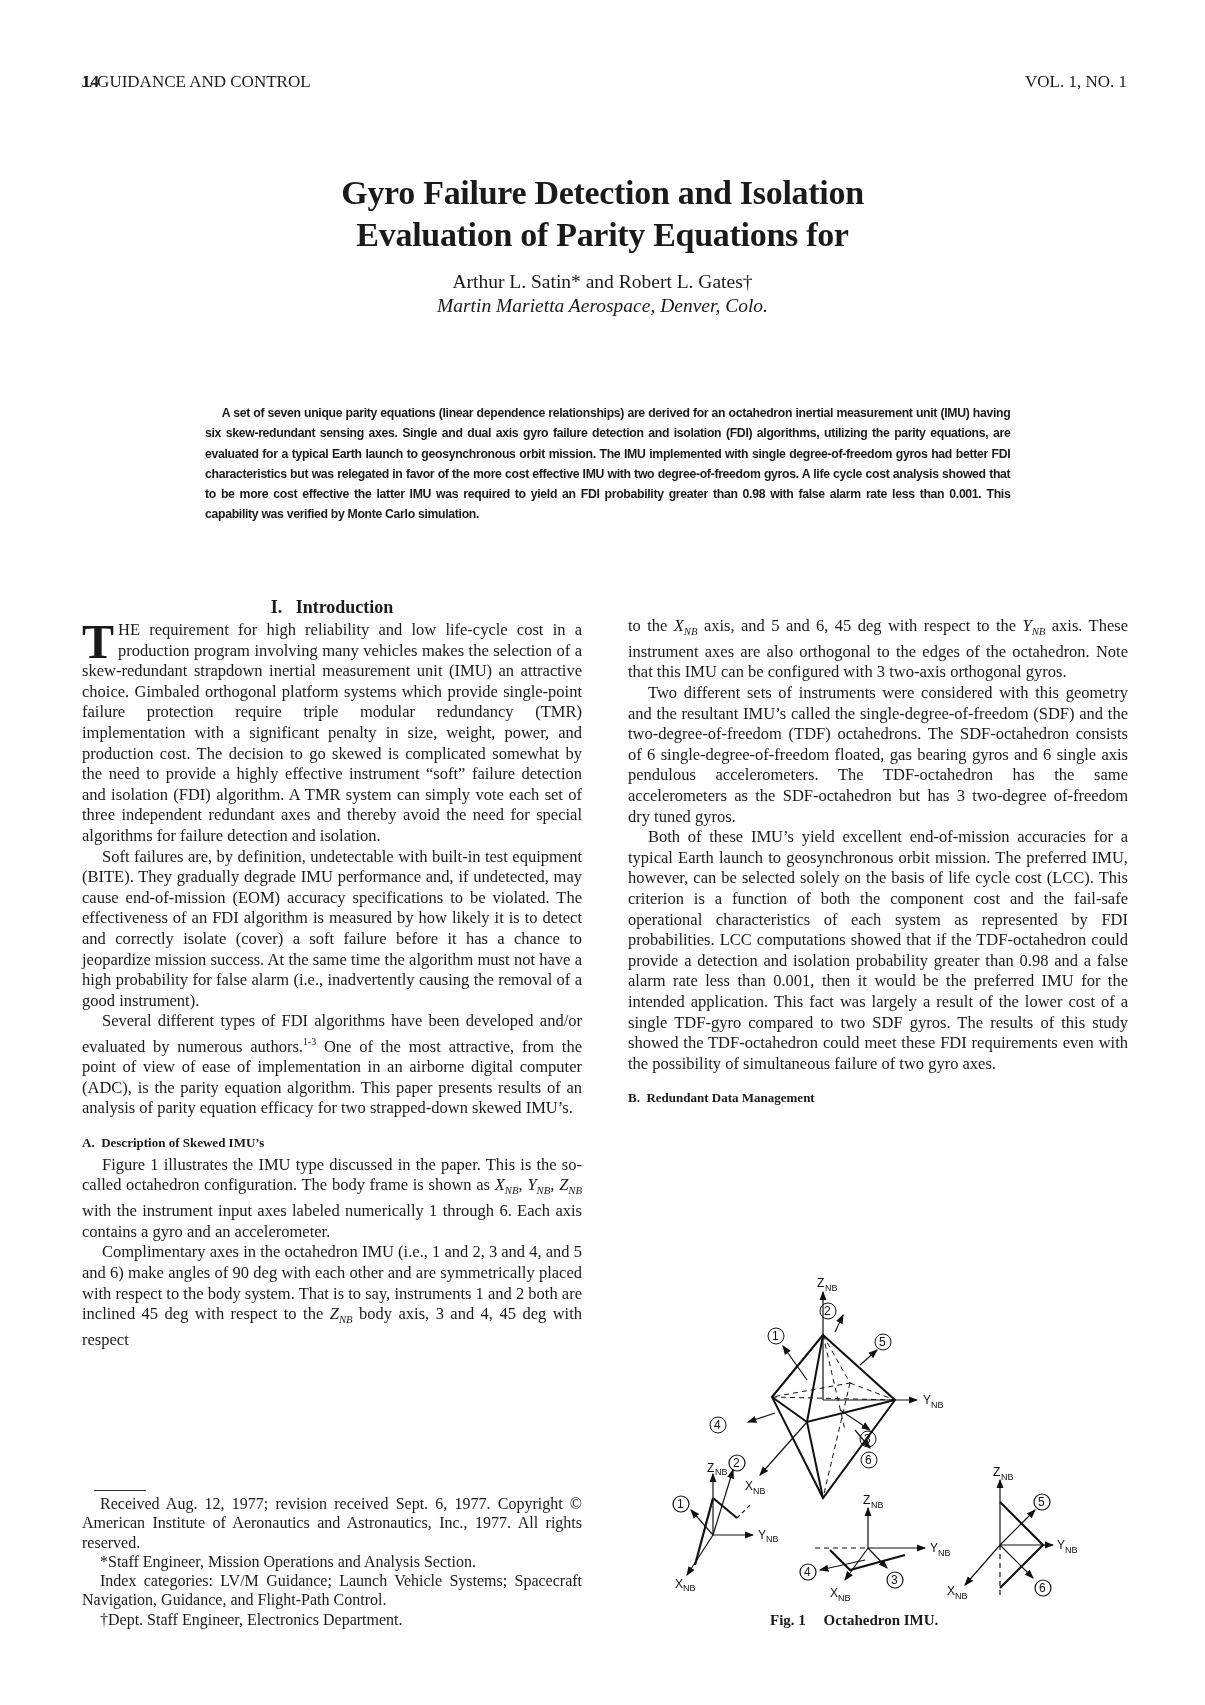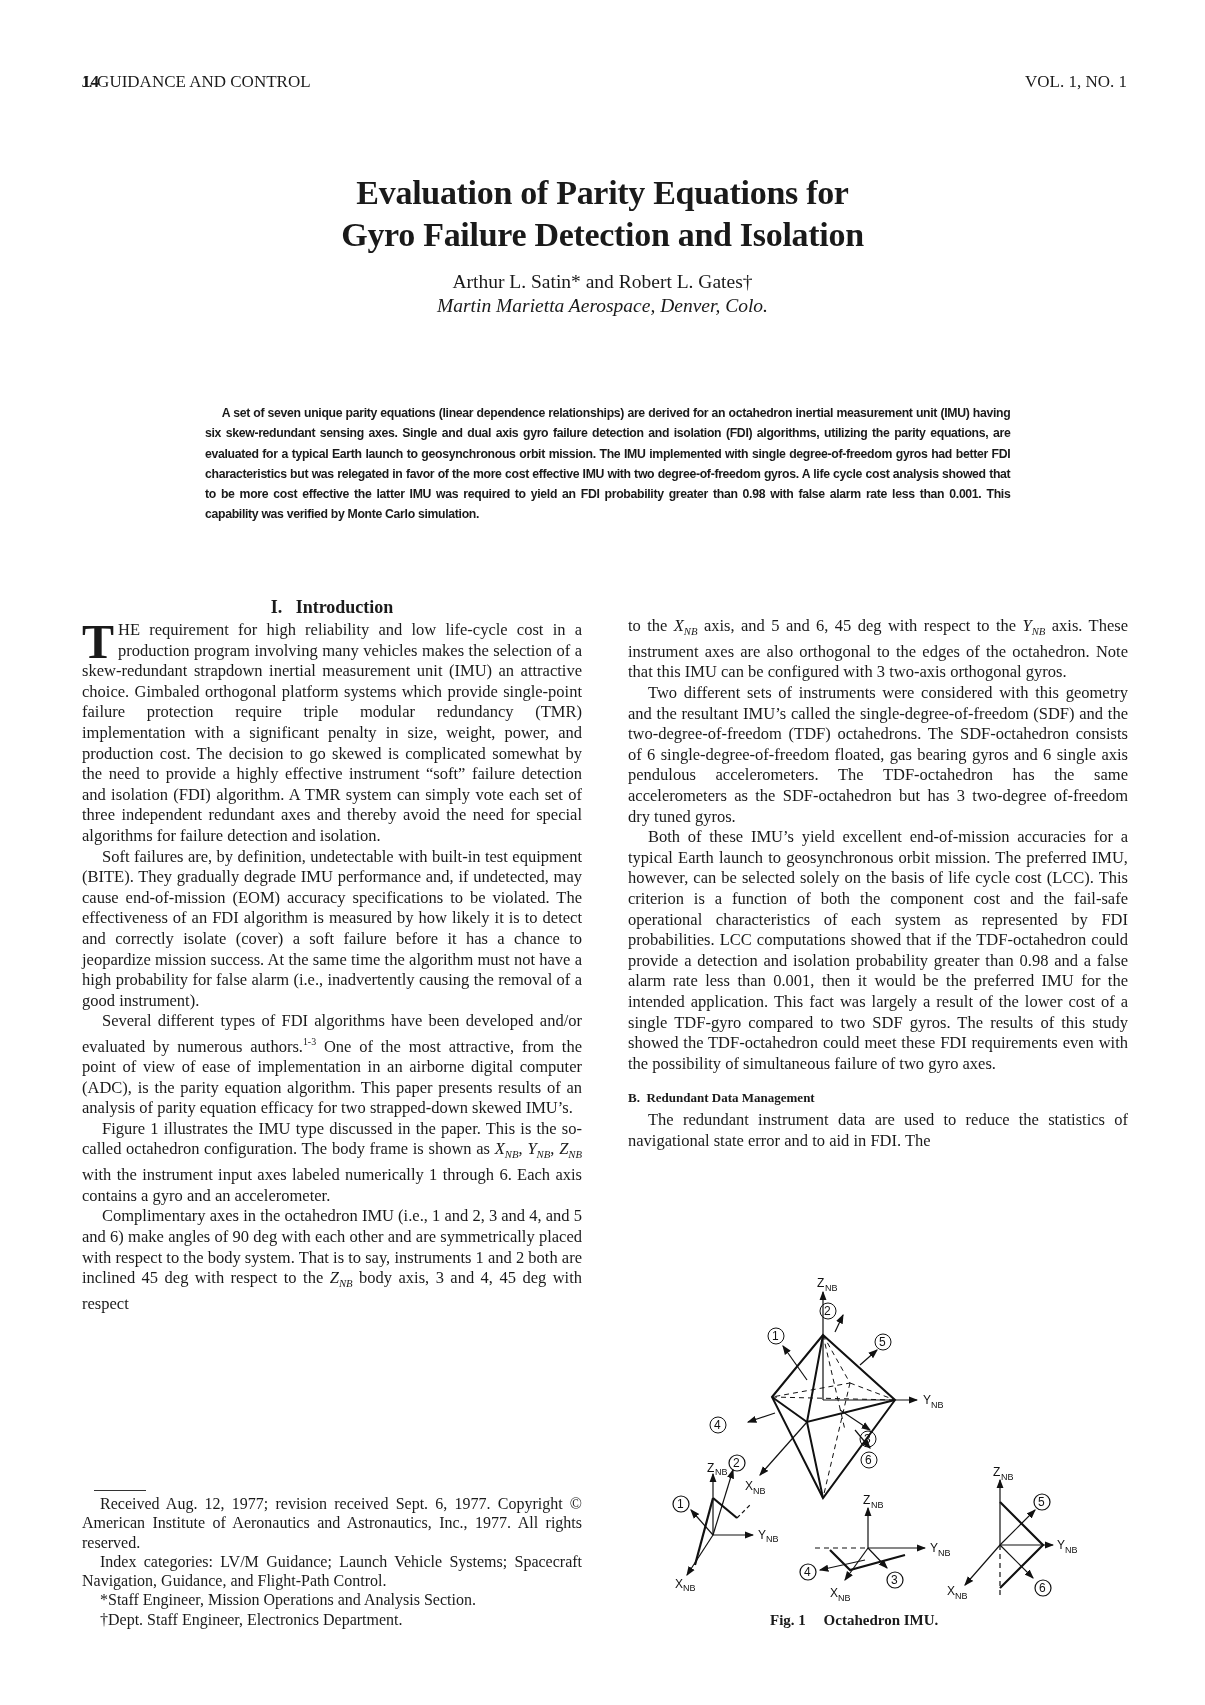--- a/index.html
+++ b/index.html
@@ -45,57 +45,57 @@
 </head>
 <body>
 
 <div class="running-head">
   <span class="rh-left">14</span>
   <span class="rh-center">J. GUIDANCE AND CONTROL</span>
   <span class="rh-right">VOL. 1, NO. 1</span>
 </div>
 
 <div class="title">
+  <div>Gyro Failure Detection and Isolation</div>
   <div>Evaluation of Parity Equations for</div>
-  <div>Gyro Failure Detection and Isolation</div>
 </div>
 
 <div class="authors">
   <div>Arthur L. Satin* and Robert L. Gates†</div>
   <div class="affil">Martin Marietta Aerospace, Denver, Colo.</div>
 </div>
 
 <div class="abstract">
   <p>A set of seven unique parity equations (linear dependence relationships) are derived for an octahedron inertial measurement unit (IMU) having six skew-redundant sensing axes. Single and dual axis gyro failure detection and isolation (FDI) algorithms, utilizing the parity equations, are evaluated for a typical Earth launch to geosynchronous orbit mission. The IMU implemented with single degree-of-freedom gyros had better FDI characteristics but was relegated in favor of the more cost effective IMU with two degree-of-freedom gyros. A life cycle cost analysis showed that to be more cost effective the latter IMU was required to yield an FDI probability greater than 0.98 with false alarm rate less than 0.001. This capability was verified by Monte Carlo simulation.</p>
 </div>
 
 <div class="col col-left">
   <div class="sec-head" style="white-space:pre;">I.   Introduction</div>
   <p class="noindent"><span class="dropcap">T</span><span>HE requirement for high reliability and low life-cycle cost in a production program involving many vehicles makes the selection of a skew-redundant strapdown inertial measurement unit (IMU) an attractive choice. Gimbaled orthogonal platform systems which provide single-point failure protection require triple modular redundancy (TMR) implementation with a significant penalty in size, weight, power, and production cost. The decision to go skewed is complicated somewhat by the need to provide a highly effective instrument “soft” failure detection and isolation (FDI) algorithm. A TMR system can simply vote each set of three independent redundant axes and thereby avoid the need for special algorithms for failure detection and isolation.</span></p>
   <p>Soft failures are, by definition, undetectable with built-in test equipment (BITE). They gradually degrade IMU performance and, if undetected, may cause end-of-mission (EOM) accuracy specifications to be violated. The effectiveness of an FDI algorithm is measured by how likely it is to detect and correctly isolate (cover) a soft failure before it has a chance to jeopardize mission success. At the same time the algorithm must not have a high probability for false alarm (i.e., inadvertently causing the removal of a good instrument).</p>
   <p><span>Several different types of FDI algorithms have been developed and/or evaluated by numerous authors.</span><sup>1-3</sup><span> One of the most attractive, from the point of view of ease of implementation in an airborne digital computer (ADC), is the parity equation algorithm. This paper presents results of an analysis of parity equation efficacy for two strapped-down skewed IMU’s.</span></p>
 
+  <div class="sub-head" style="white-space:pre;">A.  Description of Skewed IMU’s</div>
   <p><span>Figure 1 illustrates the IMU type discussed in the paper. This is the so-called octahedron configuration. The body frame is shown as </span><span class="it"><span>X</span><sub class="s">NB</sub></span><span>, </span><span class="it"><span>Y</span><sub class="s">NB</sub></span><span>, </span><span class="it"><span>Z</span><sub class="s">NB</sub></span><span> with the instrument input axes labeled numerically 1 through 6. Each axis contains a gyro and an accelerometer.</span></p>
   <p><span>Complimentary axes in the octahedron IMU (i.e., 1 and 2, 3 and 4, and 5 and 6) make angles of 90 deg with each other and are symmetrically placed with respect to the body system. That is to say, instruments 1 and 2 both are inclined 45 deg with respect to the </span><span class="it"><span>Z</span><sub class="s">NB</sub></span><span> body axis, 3 and 4, 45 deg with respect</span></p>
 </div>
 
 <div class="footnote-rule"></div>
 <div class="footnotes">
   <p>Received Aug. 12, 1977; revision received Sept. 6, 1977. Copyright © American Institute of Aeronautics and Astronautics, Inc., 1977. All rights reserved.</p>
+  <p>*Staff Engineer, Mission Operations and Analysis Section.</p>
   <p>Index categories: LV/M Guidance; Launch Vehicle Systems; Spacecraft Navigation, Guidance, and Flight-Path Control.</p>
-  <p>*Staff Engineer, Mission Operations and Analysis Section.</p>
   <p>†Dept. Staff Engineer, Electronics Department.</p>
 </div>
 
 <div class="col col-right">
   <p class="noindent"><span>to the </span><span class="it"><span>X</span><sub class="s">NB</sub></span><span> axis, and 5 and 6, 45 deg with respect to the </span><span class="it"><span>Y</span><sub class="s">NB</sub></span><span> axis. These instrument axes are also orthogonal to the edges of the octahedron. Note that this IMU can be configured with 3 two-axis orthogonal gyros.</span></p>
   <p>Two different sets of instruments were considered with this geometry and the resultant IMU’s called the single-degree-of-freedom (SDF) and the two-degree-of-freedom (TDF) octahedrons. The SDF-octahedron consists of 6 single-degree-of-freedom floated, gas bearing gyros and 6 single axis pendulous accelerometers. The TDF-octahedron has the same accelerometers as the SDF-octahedron but has 3 two-degree of-freedom dry tuned gyros.</p>
   <p>Both of these IMU’s yield excellent end-of-mission accuracies for a typical Earth launch to geosynchronous orbit mission. The preferred IMU, however, can be selected solely on the basis of life cycle cost (LCC). This criterion is a function of both the component cost and the fail-safe operational characteristics of each system as represented by FDI probabilities. LCC computations showed that if the TDF-octahedron could provide a detection and isolation probability greater than 0.98 and a false alarm rate less than 0.001, then it would be the preferred IMU for the intended application. This fact was largely a result of the lower cost of a single TDF-gyro compared to two SDF gyros. The results of this study showed the TDF-octahedron could meet these FDI requirements even with the possibility of simultaneous failure of two gyro axes.</p>
   <div class="sub-head" style="white-space:pre;">B.  Redundant Data Management</div>
-  <p>The redundant instrument data are used to reduce the statistics of navigational state error and to aid in FDI. The</p>
 </div>
 
 <div class="figure">
   <svg width="450" height="345" viewBox="0 0 450 345" font-family="Liberation Sans, DejaVu Sans, sans-serif" font-size="12" stroke="#111" fill="none">
     <defs>
       <marker id="ah" markerWidth="8" markerHeight="8" refX="7" refY="4" orient="auto">
         <path d="M0,1 L8,4 L0,7 z" fill="#111" stroke="none"></path>
       </marker>
     </defs>
 

